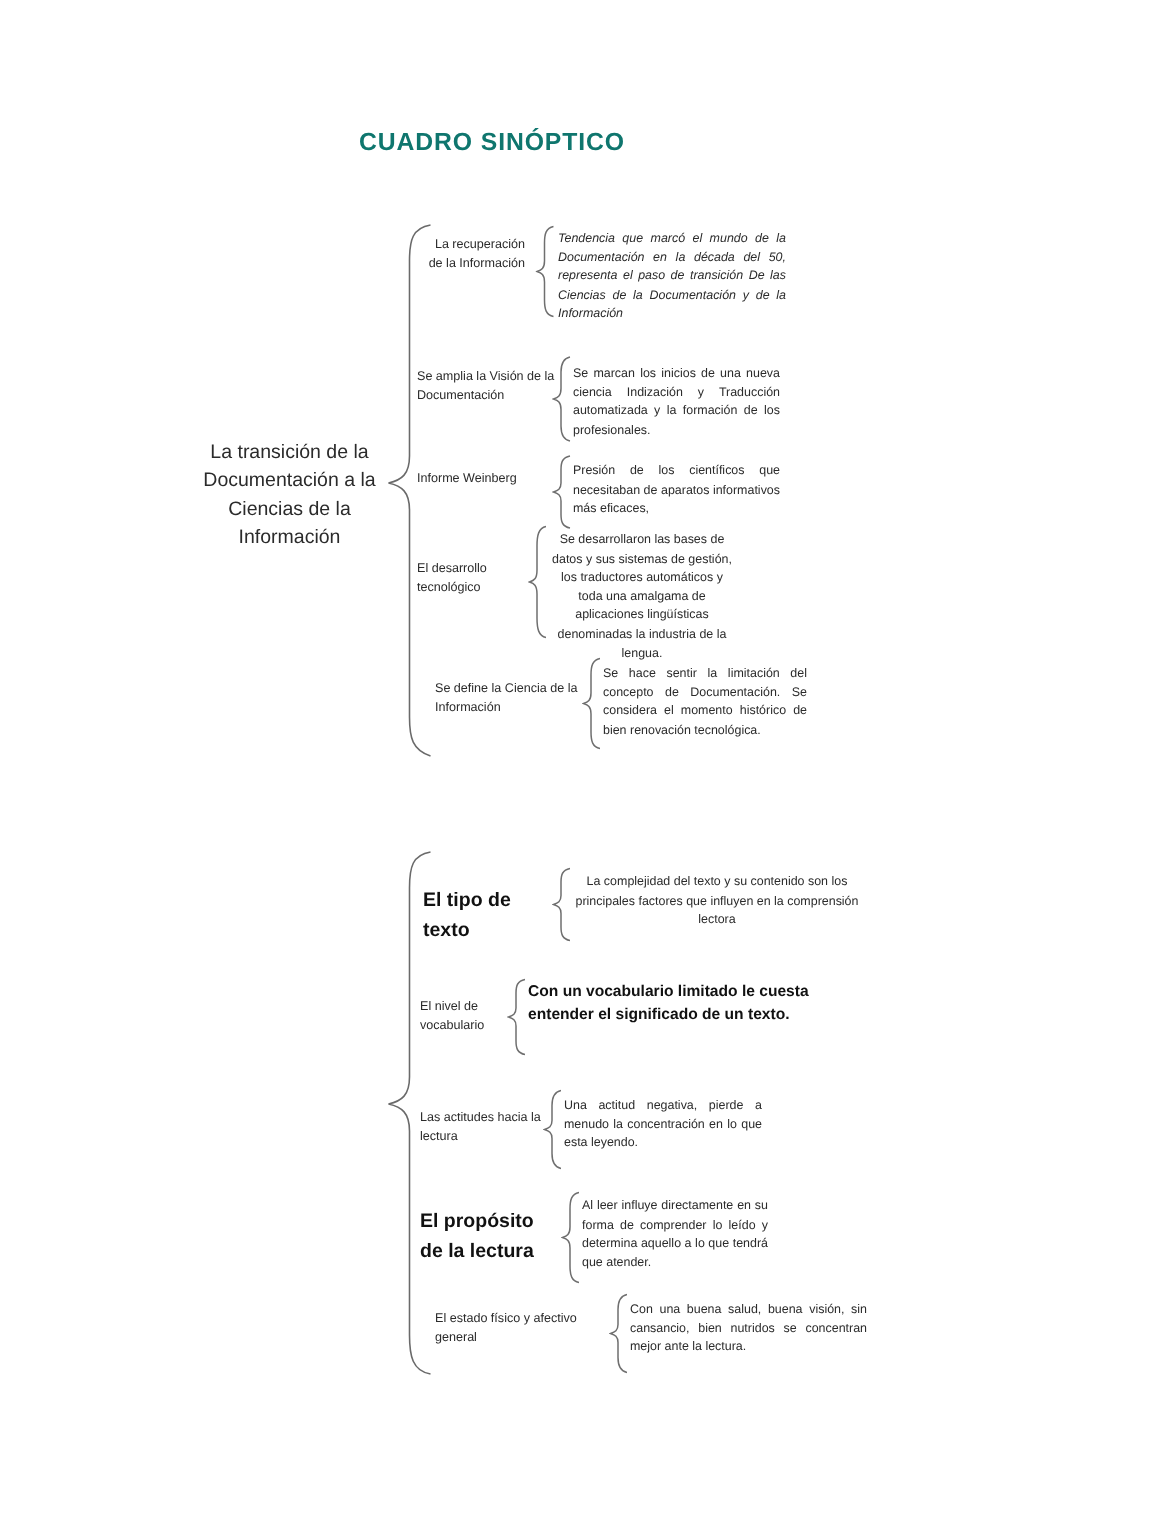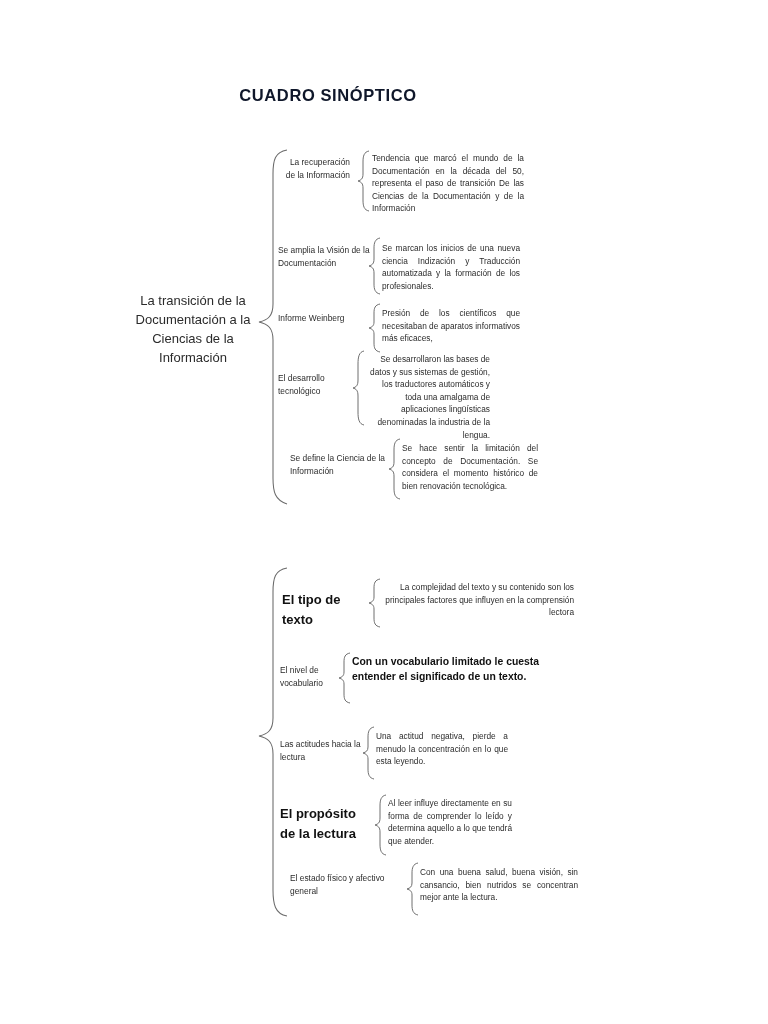--- a/index.html
+++ b/index.html
@@ -20,21 +20,21 @@
   
   .doc-title {
     position: absolute;
     left: 0;
     top: 86px;
     width: 656px;
     text-align: center;
     font-size: 16.5px;
     font-weight: bold;
     letter-spacing: 0.6px;
-    color: #0f172a;
+    color: #0f766e;
   }
 
   
   .diagram {
     position: absolute;
     left: 0;
     width: 768px;
   }
   #diagram-1 { top: 140px; height: 380px; }
   #diagram-2 { top: 562px; height: 372px; }
@@ -112,21 +112,21 @@
     color: #2b2b2b;
     text-align: justify;
   }
   .branch-content.bold {
     font-weight: bold;
     font-size: 10.4px;
     line-height: 1.45;
     color: #111111;
     text-align: left;
   }
-  .branch-content.left { text-align: right; }
+  .branch-content.left { text-align: center; }
 </style>
 </head>
 <body>
 
 <div class="page">
 
   <div class="doc-title">CUADRO SINÓPTICO</div>
 
   <div class="diagram" id="diagram-1">
 
@@ -140,21 +140,21 @@
     </div>
 
     <div class="branch">
       <div class="branch-label center" style="left:8px; top:16px; width:70px;text-align:right;">La recuperación de la Información</div>
       <div class="small-brace" style="left:85px; top:10px;">
         <svg width="14" height="62" viewBox="0 0 14 62" aria-hidden="true">
           <path class="sbrace-path" d="M12,1 C7,2 6,6 6,12 L6,24 C6,29 4,30 1,31
                    C4,32 6,33 6,38 L6,50 C6,56 7,60 12,61"></path>
         </svg>
       </div>
-      <div class="branch-content" style="left:100px; top:12px; width:152px;">Tendencia que marcó el mundo de la Documentación en la década del 50, representa el paso de transición De las Ciencias de la Documentación y de la Información</div>
+      <div class="branch-content" style="left:100px; top:12px; width:152px;font-style:italic;">Tendencia que marcó el mundo de la Documentación en la década del 50, representa el paso de transición De las Ciencias de la Documentación y de la Información</div>
     </div>
 
     <div class="branch">
       <div class="branch-label" style="left:6px; top:104px; width:92px;">Se amplia la Visión de la Documentación</div>
       <div class="small-brace" style="left:96px; top:97px;">
         <svg width="14" height="58" viewBox="0 0 14 58" aria-hidden="true">
           <path class="sbrace-path" d="M12,1 C7,2 6,6 6,11 L6,22 C6,27 4,28 1,29
                    C4,30 6,31 6,36 L6,47 C6,52 7,56 12,57"></path>
         </svg>
       </div>

